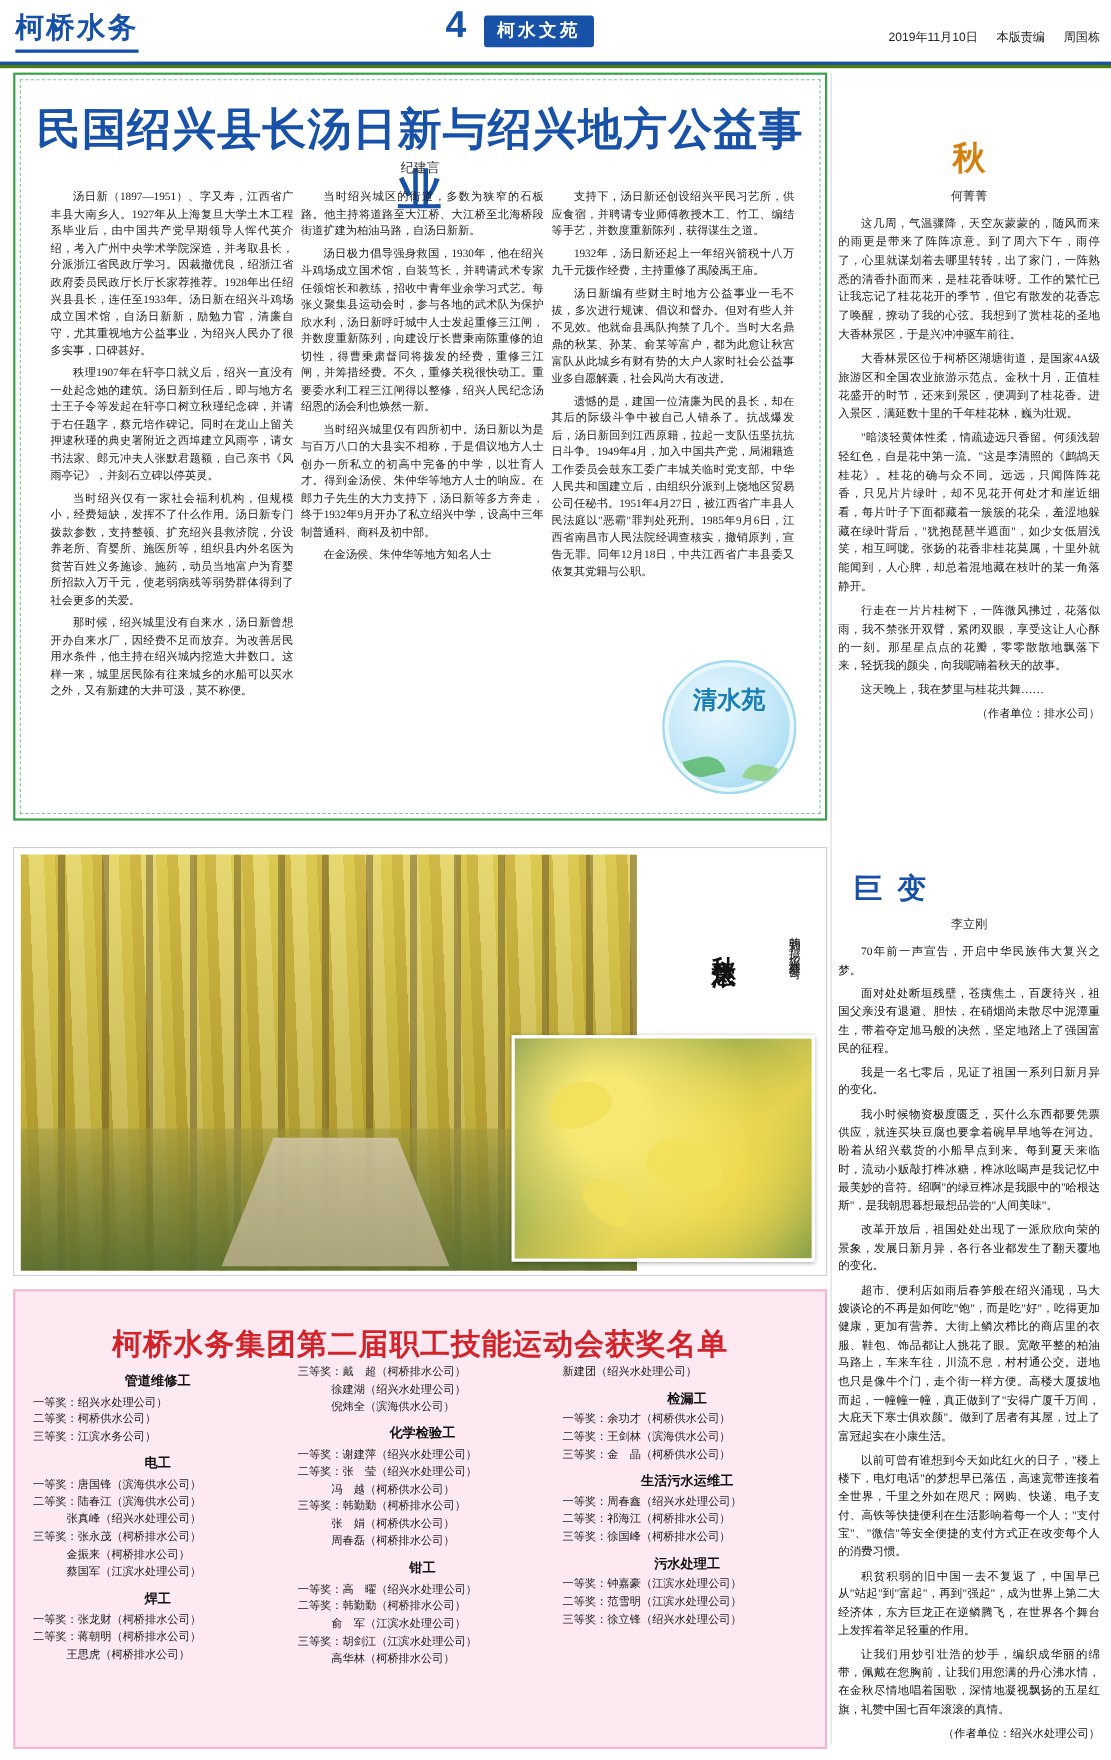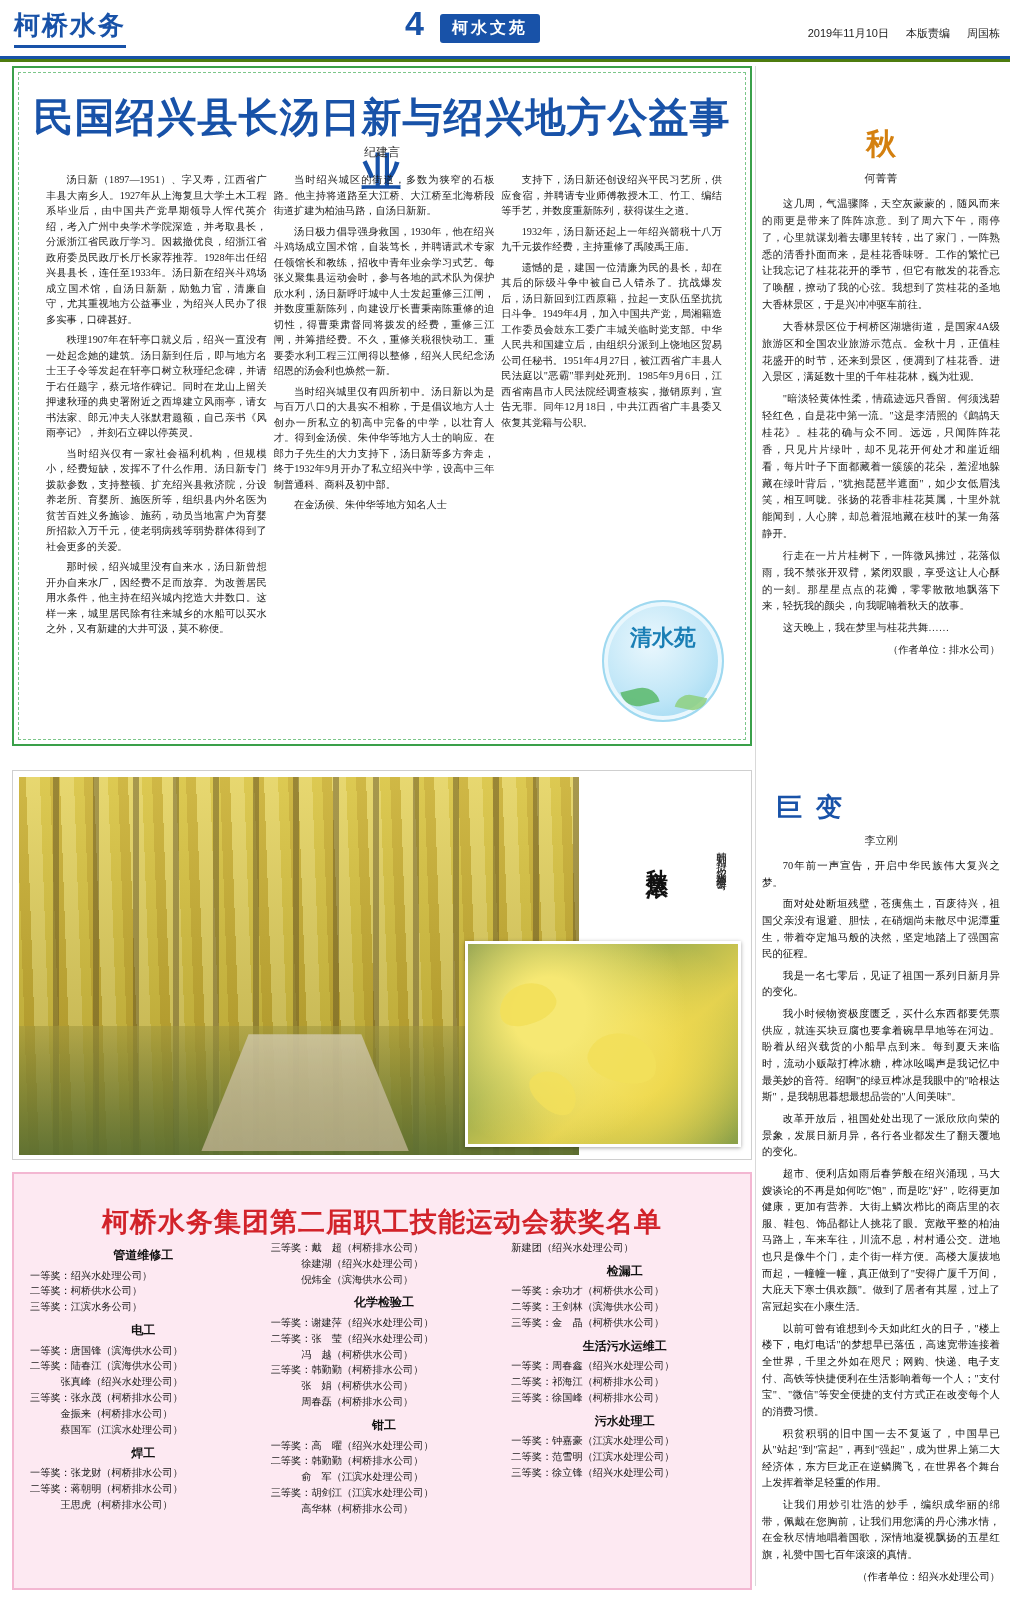--- a/index.html
+++ b/index.html
@@ -227,20 +227,21 @@
     </div>
     <div class="art-col">
       <p>当时绍兴城区的街道，多数为狭窄的石板路。他主持将道路至大江桥、大江桥至北海桥段街道扩建为柏油马路，自汤日新新。</p>
       <p>汤日极力倡导强身救国，1930年，他在绍兴斗鸡场成立国术馆，自装笃长，并聘请武术专家任领馆长和教练，招收中青年业余学习式艺。每张义聚集县运动会时，参与各地的武术队为保护欣水利，汤日新呼吁城中人士发起重修三江闸，并数度重新陈列，向建设厅长曹秉南陈重修的迫切性，得曹乗肃督同将拨发的经费，重修三江闸，并筹措经费。不久，重修关税很快动工。重要委水利工程三江闸得以整修，绍兴人民纪念汤绍恩的汤会利也焕然一新。</p>
       <p>当时绍兴城里仅有四所初中。汤日新以为是与百万八口的大县实不相称，于是倡议地方人士创办一所私立的初高中完备的中学，以壮育人才。得到金汤侯、朱仲华等地方人士的响应。在郎力子先生的大力支持下，汤日新等多方奔走，终于1932年9月开办了私立绍兴中学，设高中三年制普通科、商科及初中部。</p>
       <p>在金汤侯、朱仲华等地方知名人士</p>
     </div>
     <div class="art-col">
       <p>支持下，汤日新还创设绍兴平民习艺所，供应食宿，并聘请专业师傅教授木工、竹工、编结等手艺，并数度重新陈列，获得谋生之道。</p>
       <p>1932年，汤日新还起上一年绍兴箭税十八万九千元拨作经费，主持重修了禹陵禹王庙。</p>
+      <p>汤日新编有些财主时地方公益事业一毛不拔，多次进行规谏、倡议和督办。但对有些人并不见效。他就命县禹队拘禁了几个。当时大名鼎鼎的秋某、孙某、俞某等富户，都为此愈让秋宫富队从此城乡有财有势的大户人家时社会公益事业多自愿解囊，社会风尚大有改进。</p>
       <p>遗憾的是，建国一位清廉为民的县长，却在其后的际级斗争中被自己人错杀了。抗战爆发后，汤日新回到江西原籍，拉起一支队伍坚抗抗日斗争。1949年4月，加入中国共产党，局湘籍造工作委员会鼓东工委广丰城关临时党支部。中华人民共和国建立后，由组织分派到上饶地区贸易公司任秘书。1951年4月27日，被江西省广丰县人民法庭以"恶霸"罪判处死刑。1985年9月6日，江西省南昌市人民法院经调查核实，撤销原判，宣告无罪。同年12月18日，中共江西省广丰县委又依复其党籍与公职。</p>
     </div>
   </div>
   <div class="waterseal">
     <div class="t">清水苑</div>
     <div class="leaf"></div>
     <div class="leaf2"></div>
   </div>
 </div>
 

